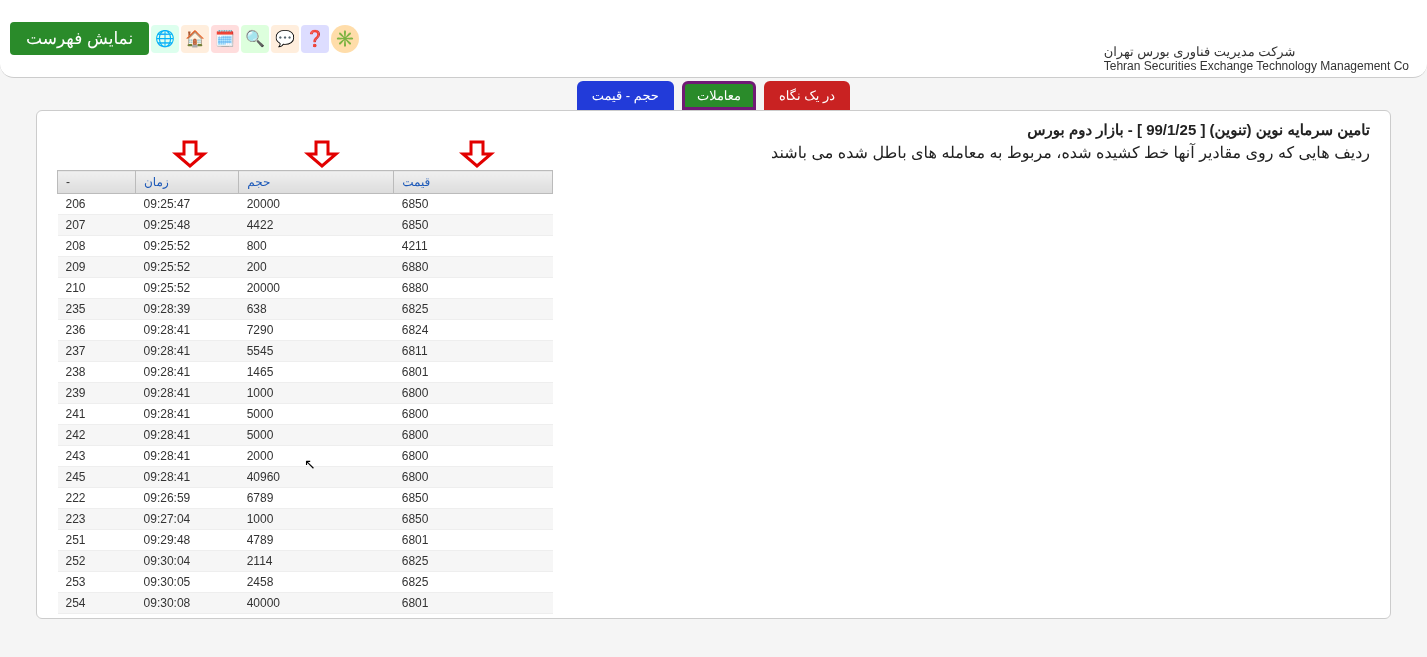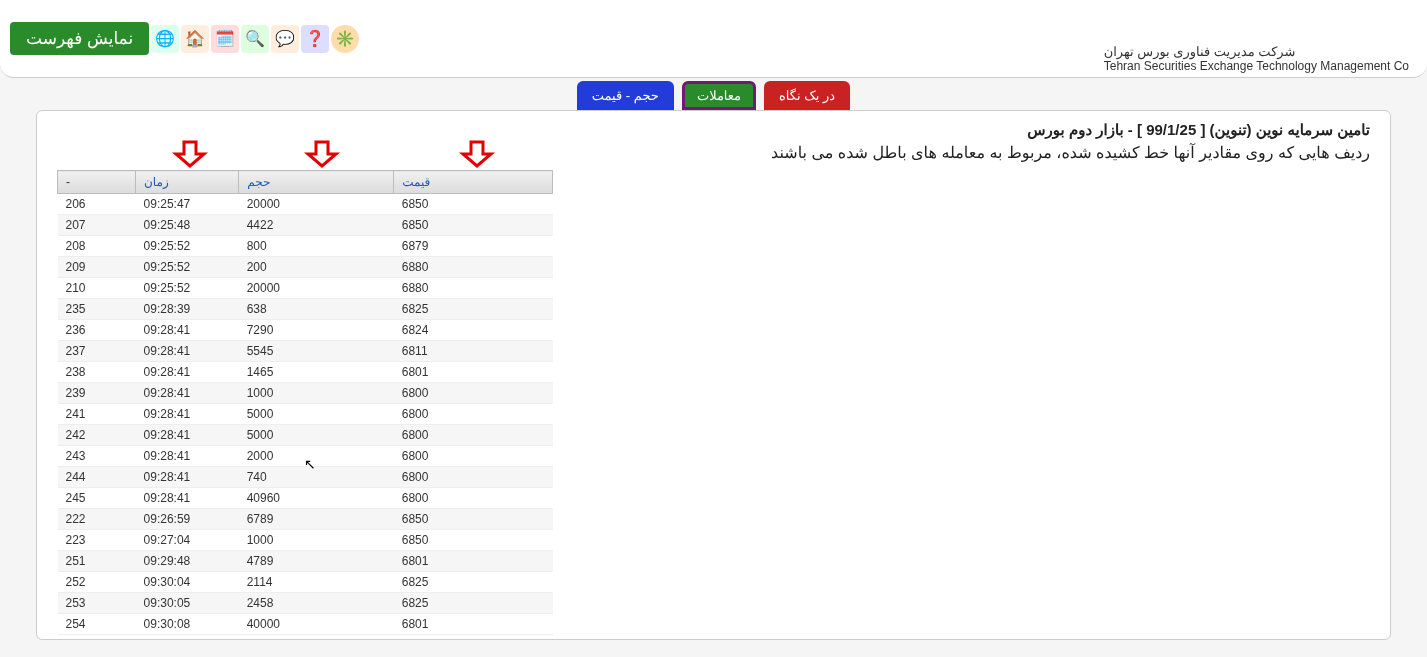--- a/index.html
+++ b/index.html
@@ -212,21 +212,21 @@
           <tr>
             <td>207</td>
             <td>09:25:48</td>
             <td>4422</td>
             <td>6850</td>
           </tr>
           <tr>
             <td>208</td>
             <td>09:25:52</td>
             <td>800</td>
-            <td>6879</td>
+            <td>4211</td>
           </tr>
           <tr>
             <td>209</td>
             <td>09:25:52</td>
             <td>200</td>
             <td>6880</td>
           </tr>
           <tr>
             <td>210</td>
             <td>09:25:52</td>
@@ -275,26 +275,20 @@
             <td>5000</td>
             <td>6800</td>
           </tr>
           <tr>
             <td>243</td>
             <td>09:28:41</td>
             <td>2000</td>
             <td>6800</td>
           </tr>
           <tr>
-            <td>244</td>
-            <td>09:28:41</td>
-            <td>740</td>
-            <td>6800</td>
-          </tr>
-          <tr>
             <td>245</td>
             <td>09:28:41</td>
             <td>40960</td>
             <td>6800</td>
           </tr>
           <tr>
             <td>222</td>
             <td>09:26:59</td>
             <td>6789</td>
             <td>6850</td>

